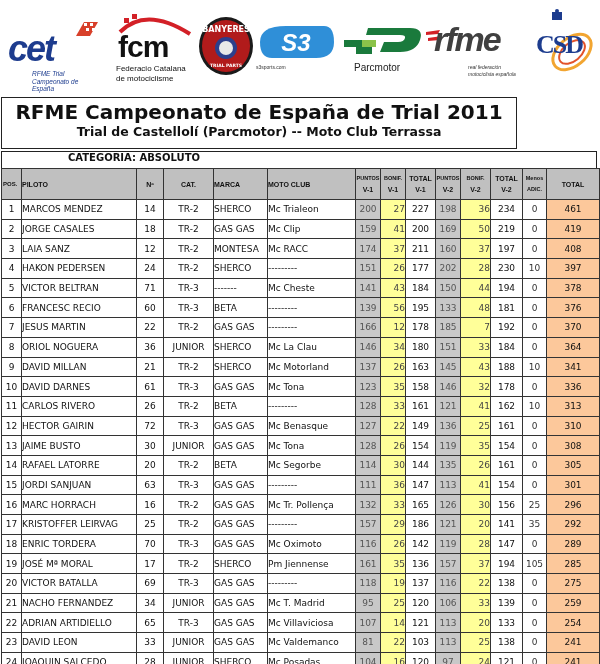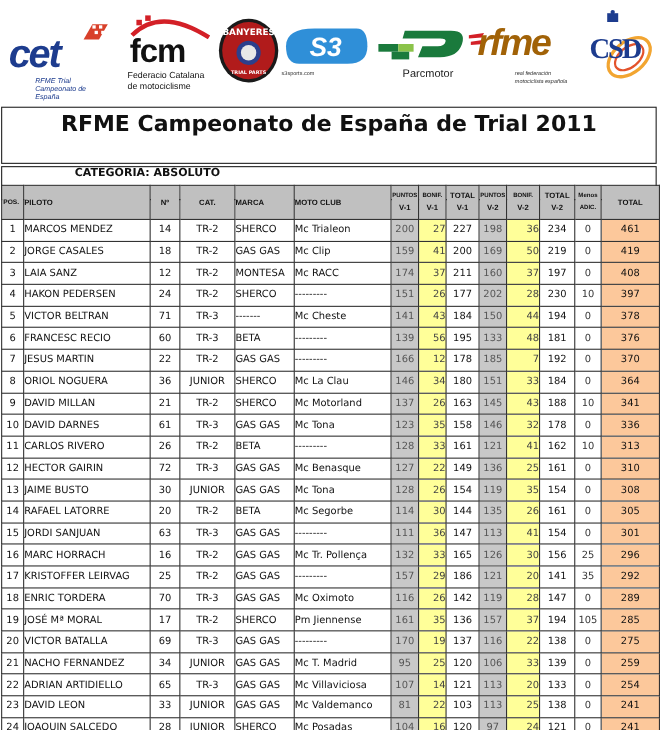--- a/index.html
+++ b/index.html
@@ -15,30 +15,30 @@
   .cet .sub2 { position: absolute; left: 26px; top: 64px; font: italic 6.5px "Liberation Sans", sans-serif; color: #1d3c8e; }
   .fcm { left: 108px; top: 12px; width: 86px; height: 72px; }
   .fcm .mark { position: absolute; left: 10px; top: 18px; font: bold 30px "Liberation Sans", sans-serif; color: #111; letter-spacing: -1px; }
   .fcm .sub1 { position: absolute; left: 8px; top: 52px; font: 8px "Liberation Sans", sans-serif; color: #111; }
   .fcm .sub2 { position: absolute; left: 8px; top: 62px; font: 8px "Liberation Sans", sans-serif; color: #111; }
   .fcm svg { position: absolute; left: 8px; top: 0; }
   .banyeres { left: 198px; top: 16px; width: 56px; height: 60px; }
   .s3 { left: 256px; top: 22px; width: 80px; height: 48px; }
   .s3 .txt { position: absolute; left: 0; top: 42px; font: 5px "Liberation Sans", sans-serif; color: #333; }
   .parc { left: 340px; top: 20px; width: 86px; height: 60px; }
-  .parc .txt { position: absolute; left: 14px; top: 42px; font: 10px "Liberation Sans", sans-serif; color: #222; margin-left: 12px; }
+  .parc .txt { position: absolute; left: 14px; top: 42px; font: 10px "Liberation Sans", sans-serif; color: #222; }
   .rfme { left: 426px; top: 14px; width: 106px; height: 66px; }
-  .rfme .mark { position: absolute; left: 8px; top: 6px; font: italic bold 34px "Liberation Sans", sans-serif; color: #a16207; letter-spacing: -2px; }
+  .rfme .mark { position: absolute; left: 8px; top: 6px; font: italic bold 34px "Liberation Sans", sans-serif; color: #404040; letter-spacing: -2px; }
   .rfme .sub1, .rfme .sub2 { position: absolute; left: 42px; font: italic 5px "Liberation Sans", sans-serif; color: #333; }
   .rfme .sub1 { top: 50px; } .rfme .sub2 { top: 57px; }
   .csd { left: 534px; top: 8px; width: 62px; height: 72px; }
   .csd .mark { position: absolute; left: 2px; top: 22px; font: bold 26px "Liberation Serif", serif; color: #1d3c8e; letter-spacing: -2px; }
 
   
-  .title-box { position: absolute; left: 1px; top: 97px; width: 596px; height: 52px; border: 1.5px solid #222; box-sizing: border-box; background: #fff; }
+  .title-box { position: absolute; left: 1px; top: 97px; width: 516px; height: 52px; border: 1.5px solid #222; box-sizing: border-box; background: #fff; }
   .title-main { position: absolute; left: 0; width: 100%; top: 2px; text-align: center; font: bold 20px "DejaVu Sans", sans-serif; color: #111; }
   .title-sub { position: absolute; left: 0; width: 100%; top: 26px; text-align: center; font: bold 12.5px "DejaVu Sans", sans-serif; color: #111; }
   .title-date { position: absolute; right: 4px; top: 54px; font: bold 8.5px "DejaVu Sans", sans-serif; color: #111; }
   .cat-box { position: absolute; left: 1px; top: 151px; width: 596px; height: 31px; border: 1.5px solid #222; box-sizing: border-box; background: #fff; }
   .cat-label { position: absolute; left: 66px; top: 0px; font: bold 10px "DejaVu Sans", sans-serif; color: #111; }
 
   
   table.results { position: absolute; left: 1px; top: 168px; border-collapse: collapse; table-layout: fixed; width: 598px; }
   table.results th, table.results td { border: 1px solid #333; padding: 0; overflow: hidden; white-space: nowrap; }
   table.results th { background: #c0c0c0; height: 30px; font: bold 7px "Liberation Sans", sans-serif; color: #111; vertical-align: middle; }
@@ -132,20 +132,21 @@
       <circle cx="23" cy="3" r="2" fill="#1d3c8e"></circle>
       <ellipse cx="38" cy="44" rx="22" ry="14" fill="none" stroke="#f2a531" stroke-width="3" transform="rotate(-40 38 44)"></ellipse>
       <ellipse cx="38" cy="44" rx="15" ry="9" fill="none" stroke="#e3532b" stroke-width="2" transform="rotate(-40 38 44)"></ellipse>
     </svg>
     <span class="mark">CSD</span>
   </div>
 </div>
 
 <div class="title-box">
   <div class="title-main">RFME Campeonato de España de Trial 2011</div>
+  <div class="title-sub">Trial de Castellolí (Parcmotor)  --  Moto Club Terrassa</div>
   <div class="title-date">27 de febrero de 2011</div>
 </div>
 <div class="cat-box">
   <span class="cat-label">CATEGORIA: ABSOLUTO</span>
 </div>
 
 <table class="results">
   <colgroup>
     <col style="width:20px">
       <col style="width:115px">
@@ -506,21 +507,21 @@
         <td class="menos">105</td>
         <td class="final">285</td>
       </tr>
       <tr>
         <td class="pos">20</td>
         <td class="name">VICTOR BATALLA</td>
         <td class="num">69</td>
         <td class="cat">TR-3</td>
         <td class="marca">GAS GAS</td>
         <td class="club">---------</td>
-        <td class="pts">170</td>
+        <td class="pts">118</td>
         <td class="bon">19</td>
         <td class="tot">137</td>
         <td class="pts">116</td>
         <td class="bon">22</td>
         <td class="tot">138</td>
         <td class="menos">0</td>
         <td class="final">275</td>
       </tr>
       <tr>
         <td class="pos">21</td>

